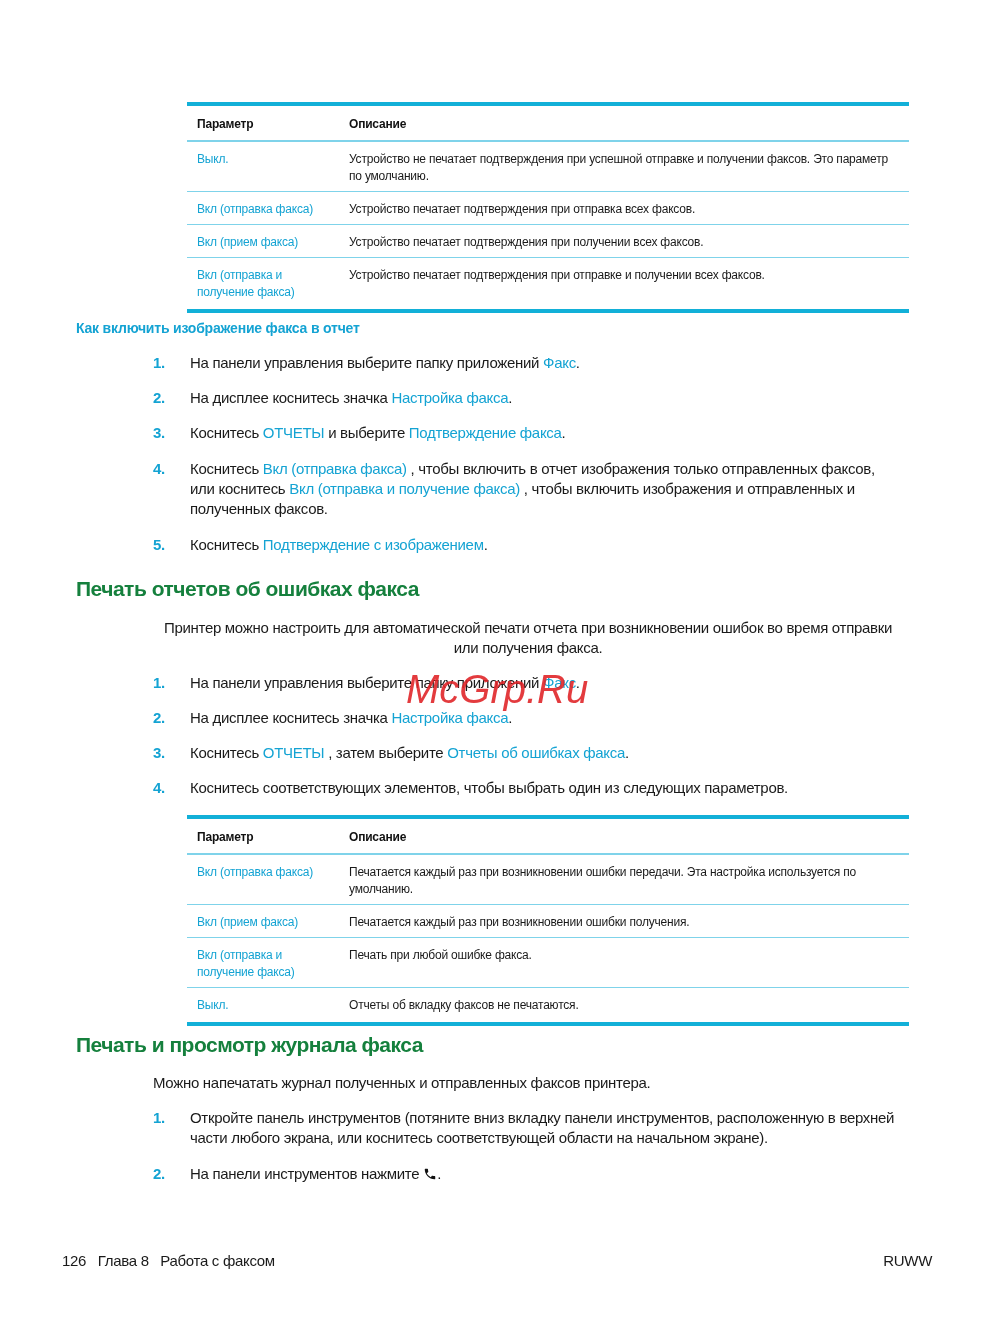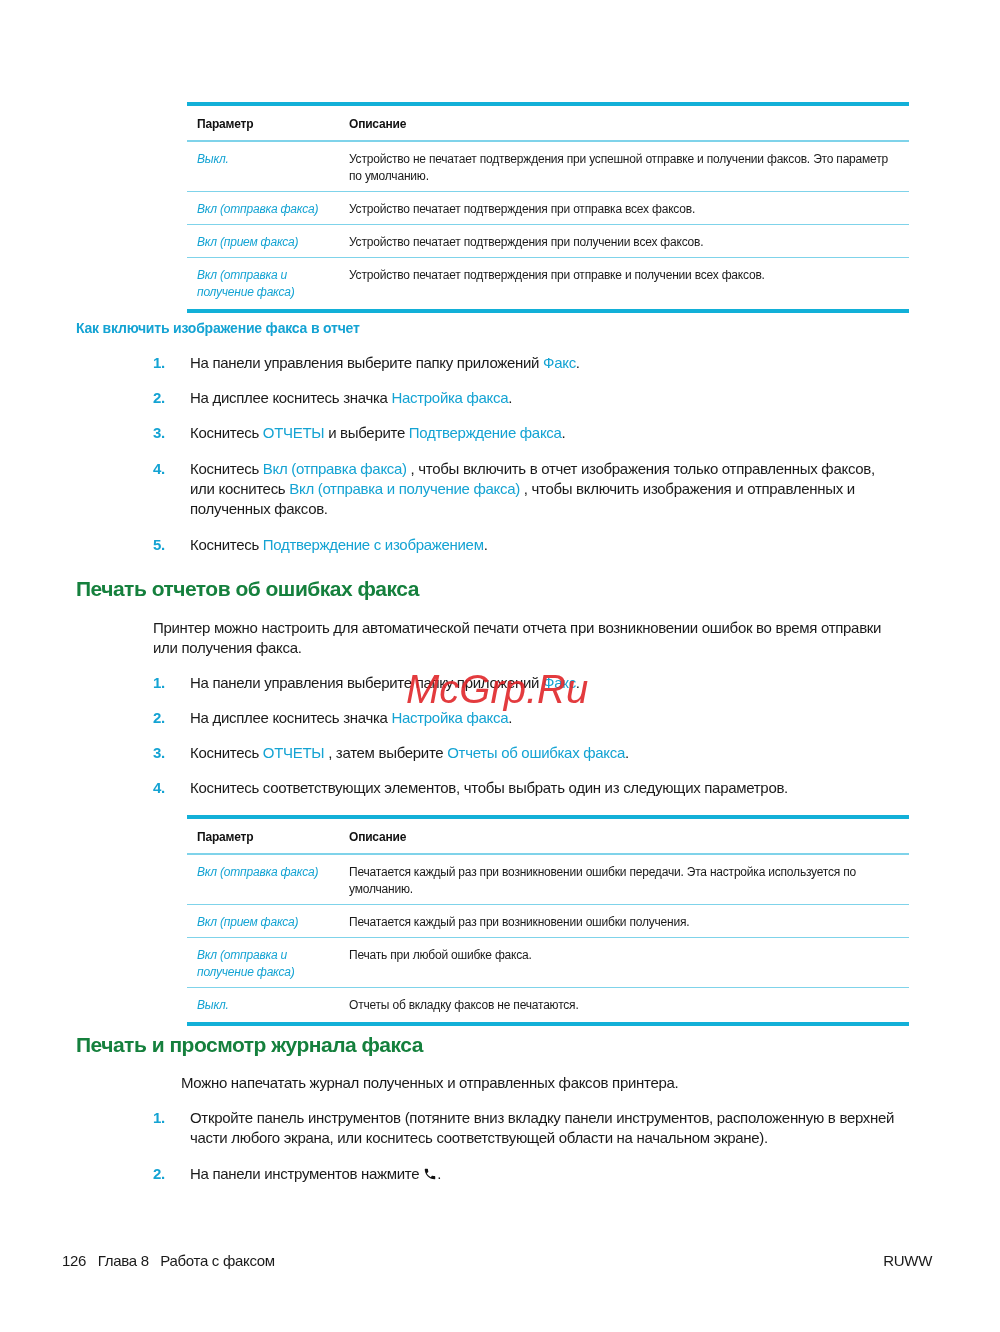--- a/index.html
+++ b/index.html
@@ -12,21 +12,21 @@
 
   
   .tbl { position: absolute; left: 187px; width: 722px; border-collapse: collapse; font-size: 12px; letter-spacing: -0.2px; }
   .tbl .top-rule { height: 4px; background: #12b0d8; }
   .tbl .bottom-rule { height: 4px; background: #12b0d8; }
   .tbl .hdr { display: flex; padding: 11px 0 9px 0; border-bottom: 2px solid #7fd3ea; font-weight: bold; color: #111; }
   .tbl .row { display: flex; padding: 9px 0 8px 0; border-bottom: 1px solid #7fd3ea; line-height: 17px; }
   .tbl .row.last { border-bottom: none; }
   .tbl .c1 { width: 162px; padding-left: 10px; box-sizing: border-box; }
   .tbl .c2 { flex: 1; padding-right: 20px; }
-  .tbl .row .c1 { color: #14a3d3; font-style: italic; }
+  .tbl .row .c1 { color: #14a3d3; }
 
   
   .sub-h { position: absolute; left: 76px; font-weight: bold; font-size: 14px; color: #14a3d3; letter-spacing: -0.2px; }
   .sec-h { position: absolute; left: 76px; font-weight: bold; font-size: 21px; color: #15803d; letter-spacing: -0.5px; }
 
   
   .step { position: absolute; left: 153px; width: 750px; font-size: 15px; line-height: 20px; letter-spacing: -0.3px; }
   .step .num { position: absolute; left: 0; top: 0; font-weight: bold; color: #14a3d3; }
   .step .txt { margin-left: 37px; display: block; }
   .para { position: absolute; left: 153px; width: 750px; font-size: 15px; line-height: 20px; letter-spacing: -0.3px; }
@@ -85,21 +85,21 @@
   <div class="step" style="top:459px;">
     <span class="num">4.</span>
     <span class="txt"><span>Коснитесь </span><span class="link">Вкл (отправка факса)</span><span> , чтобы включить в отчет изображения только отправленных факсов, или коснитесь </span><span class="link">Вкл (отправка и получение факса)</span><span> , чтобы включить изображения и отправленных и полученных факсов.</span></span>
   </div>
   <div class="step" style="top:535px;">
     <span class="num">5.</span>
     <span class="txt"><span>Коснитесь </span><span class="link">Подтверждение с изображением</span><span>.</span></span>
   </div>
 
   <div class="sec-h" style="top:577px;">Печать отчетов об ошибках факса</div>
-  <div class="para" style="top:618px;">Принтер можно настроить для автоматической печати отчета при возникновении ошибок во время отправки или получения факса.</div>
+  <div class="para" style="top:618px;text-align:center;">Принтер можно настроить для автоматической печати отчета при возникновении ошибок во время отправки или получения факса.</div>
 
   <div class="step" style="top:673px;">
     <span class="num">1.</span>
     <span class="txt"><span>На панели управления выберите папку приложений </span><span class="link">Факс</span><span>.</span></span>
   </div>
   <div class="step" style="top:708px;">
     <span class="num">2.</span>
     <span class="txt"><span>На дисплее коснитесь значка </span><span class="link">Настройка факса</span><span>.</span></span>
   </div>
   <div class="step" style="top:743px;">
@@ -130,21 +130,21 @@
       <div class="c2">Печать при любой ошибке факса.</div>
     </div>
     <div class="row last" style="padding-bottom:8px;">
       <div class="c1">Выкл.</div>
       <div class="c2">Отчеты об вкладку факсов не печатаются.</div>
     </div>
     <div class="bottom-rule"></div>
   </div>
 
   <div class="sec-h" style="top:1033px;">Печать и просмотр журнала факса</div>
-  <div class="para" style="top:1073px;margin-left:28px;">Можно напечатать журнал полученных и отправленных факсов принтера.</div>
+  <div class="para" style="top:1073px;">Можно напечатать журнал полученных и отправленных факсов принтера.</div>
 
   <div class="step" style="top:1108px;">
     <span class="num">1.</span>
     <span class="txt"><span>Откройте панель инструментов (потяните вниз вкладку панели инструментов, расположенную в верхней части любого экрана, или коснитесь соответствующей области на начальном экране).</span></span>
   </div>
   <div class="step" style="top:1164px;">
     <span class="num">2.</span>
     <span class="txt"><span>На панели инструментов нажмите </span><span class="phone-icon"><svg viewBox="0 0 24 24" width="14" height="14">
             <path fill="#111" d="M6.6 10.8c1.4 2.8 3.8 5.1 6.6 6.6l2.2-2.2c.3-.3.7-.4 1-.2 1.1.4 2.3.6 3.6.6.6 0 1 .4 1 1V20c0 .6-.4 1-1 1C10.6 21 3 13.4 3 4c0-.6.4-1 1-1h3.5c.6 0 1 .4 1 1 0 1.3.2 2.5.6 3.6.1.3 0 .7-.2 1L6.6 10.8z"></path>
           </svg></span><span>.</span></span>

